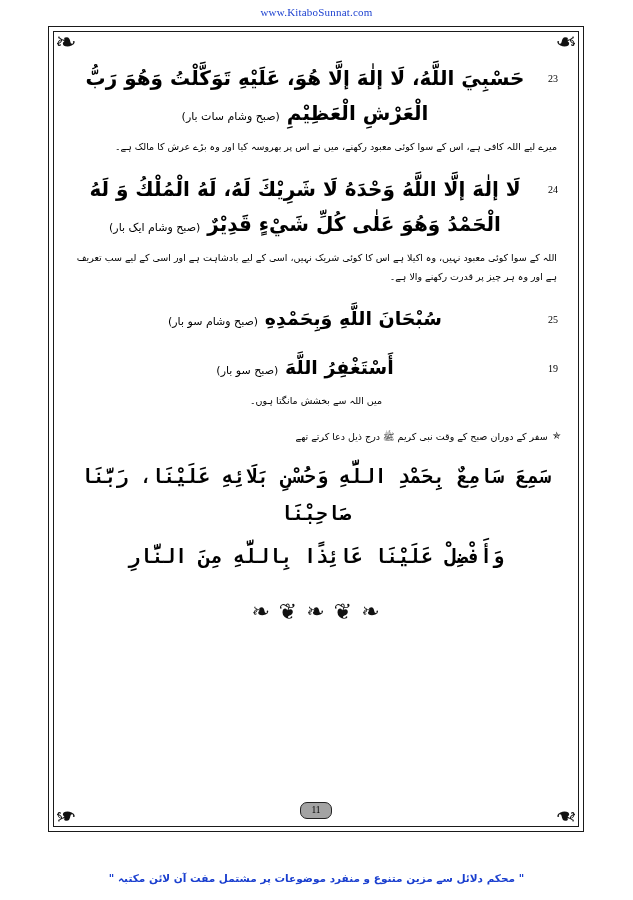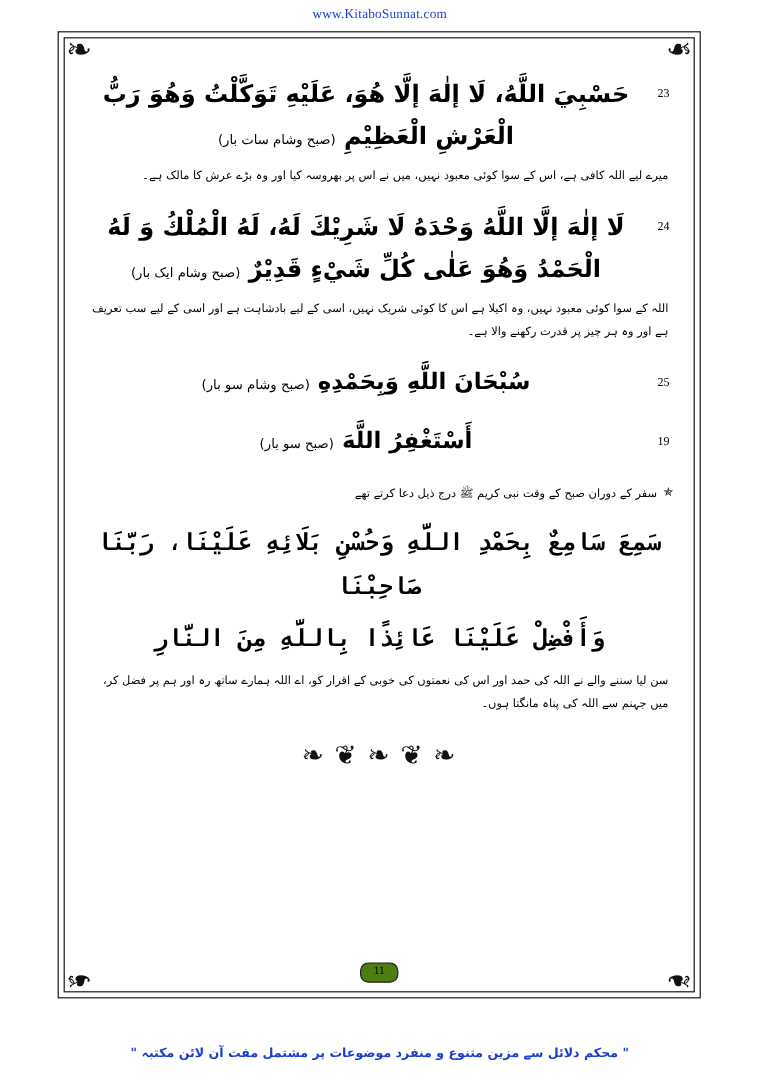--- a/index.html
+++ b/index.html
@@ -186,21 +186,21 @@
     transform: translateX(-50%);
     width: 30px;
     height: 15px;
     border: 1px solid #222;
     border-radius: 7px;
     font-family: "Liberation Serif", serif;
     font-size: 9.5px;
     line-height: 15px;
     text-align: center;
     color: #000;
-    background: #4d7c0f;
+    background: #a3a3a3;
     direction: ltr;
   }
 </style>
 </head>
 <body>
 
 <div class="site-banner">www.KitaboSunnat.com</div>
 
 <div class="page-frame">
   <div class="page-frame-inner"></div>
@@ -213,21 +213,21 @@
   <div class="content">
 
     <div class="entry">
       <div class="arabic-block">
         <div class="num">23</div>
         <div class="arabic big">
           <span>حَسْبِيَ اللَّهُ، لَا إلٰهَ إلَّا هُوَ، عَلَيْهِ تَوَكَّلْتُ وَهُوَ رَبُّ الْعَرْشِ الْعَظِيْمِ</span>
           <span class="repeat">(صبح وشام سات بار)</span>
         </div>
       </div>
-      <div class="urdu right-pad">میرے لیے اللہ کافی ہے، اس کے سوا کوئی معبود نہیں، میں نے اس پر بھروسہ کیا اور وہ بڑے عرش کا مالک ہے۔</div>
+      <div class="urdu right-pad">میرے لیے اللہ کافی ہے، اس کے سوا کوئی معبود رکھنے، میں نے اس پر بھروسہ کیا اور وہ بڑے عرش کا مالک ہے۔</div>
     </div>
 
     <div class="entry">
       <div class="arabic-block">
         <div class="num">24</div>
         <div class="arabic big">
           <span>لَا إلٰهَ إلَّا اللَّهُ وَحْدَهُ لَا شَرِيْكَ لَهُ، لَهُ الْمُلْكُ وَ لَهُ الْحَمْدُ وَهُوَ عَلٰى كُلِّ شَيْءٍ قَدِيْرٌ</span>
           <span class="repeat">(صبح وشام ایک بار)</span>
         </div>
       </div>
@@ -245,31 +245,31 @@
     </div>
 
     <div class="entry">
       <div class="arabic-block">
         <div class="num">19</div>
         <div class="arabic">
           <span>أَسْتَغْفِرُ اللَّهَ</span>
           <span class="repeat">(صبح سو بار)</span>
         </div>
       </div>
+      <div class="urdu center-ish">میں اللہ سے بخشش مانگتا ہوں۔</div>
     </div>
 
     <div class="note-line">
       <span class="star-icon">✯</span>
       <span>سفر کے دوران صبح کے وقت نبی کریم ﷺ درج ذیل دعا کرتے تھے</span>
     </div>
 
     <div class="entry">
       <div class="dua-final">سَمِعَ سَامِعٌ بِحَمْدِ اللَّهِ وَحُسْنِ بَلَائِهِ عَلَيْنَا، رَبَّنَا صَاحِبْنَا</div>
       <div class="dua-final">وَأَفْضِلْ عَلَيْنَا عَائِذًا بِاللَّهِ مِنَ النَّارِ</div>
-      <div class="urdu">سن لیا سننے والے نے اللہ کی حمد اور اس کی نعمتوں کی خوبی کے اقرار کو، اے اللہ ہمارے ساتھ رہ اور ہم پر فضل کر، میں جہنم سے اللہ کی پناہ مانگتا ہوں۔</div>
     </div>
 
     <div class="flourish">❧ ❦ ❧ ❦ ❧</div>
 
   </div>
 
   <div class="page-number">11</div>
 </div>
 
 <div class="footer-banner">" محکم دلائل سے مزین متنوع و منفرد موضوعات پر مشتمل مفت آن لائن مکتبہ "</div>

